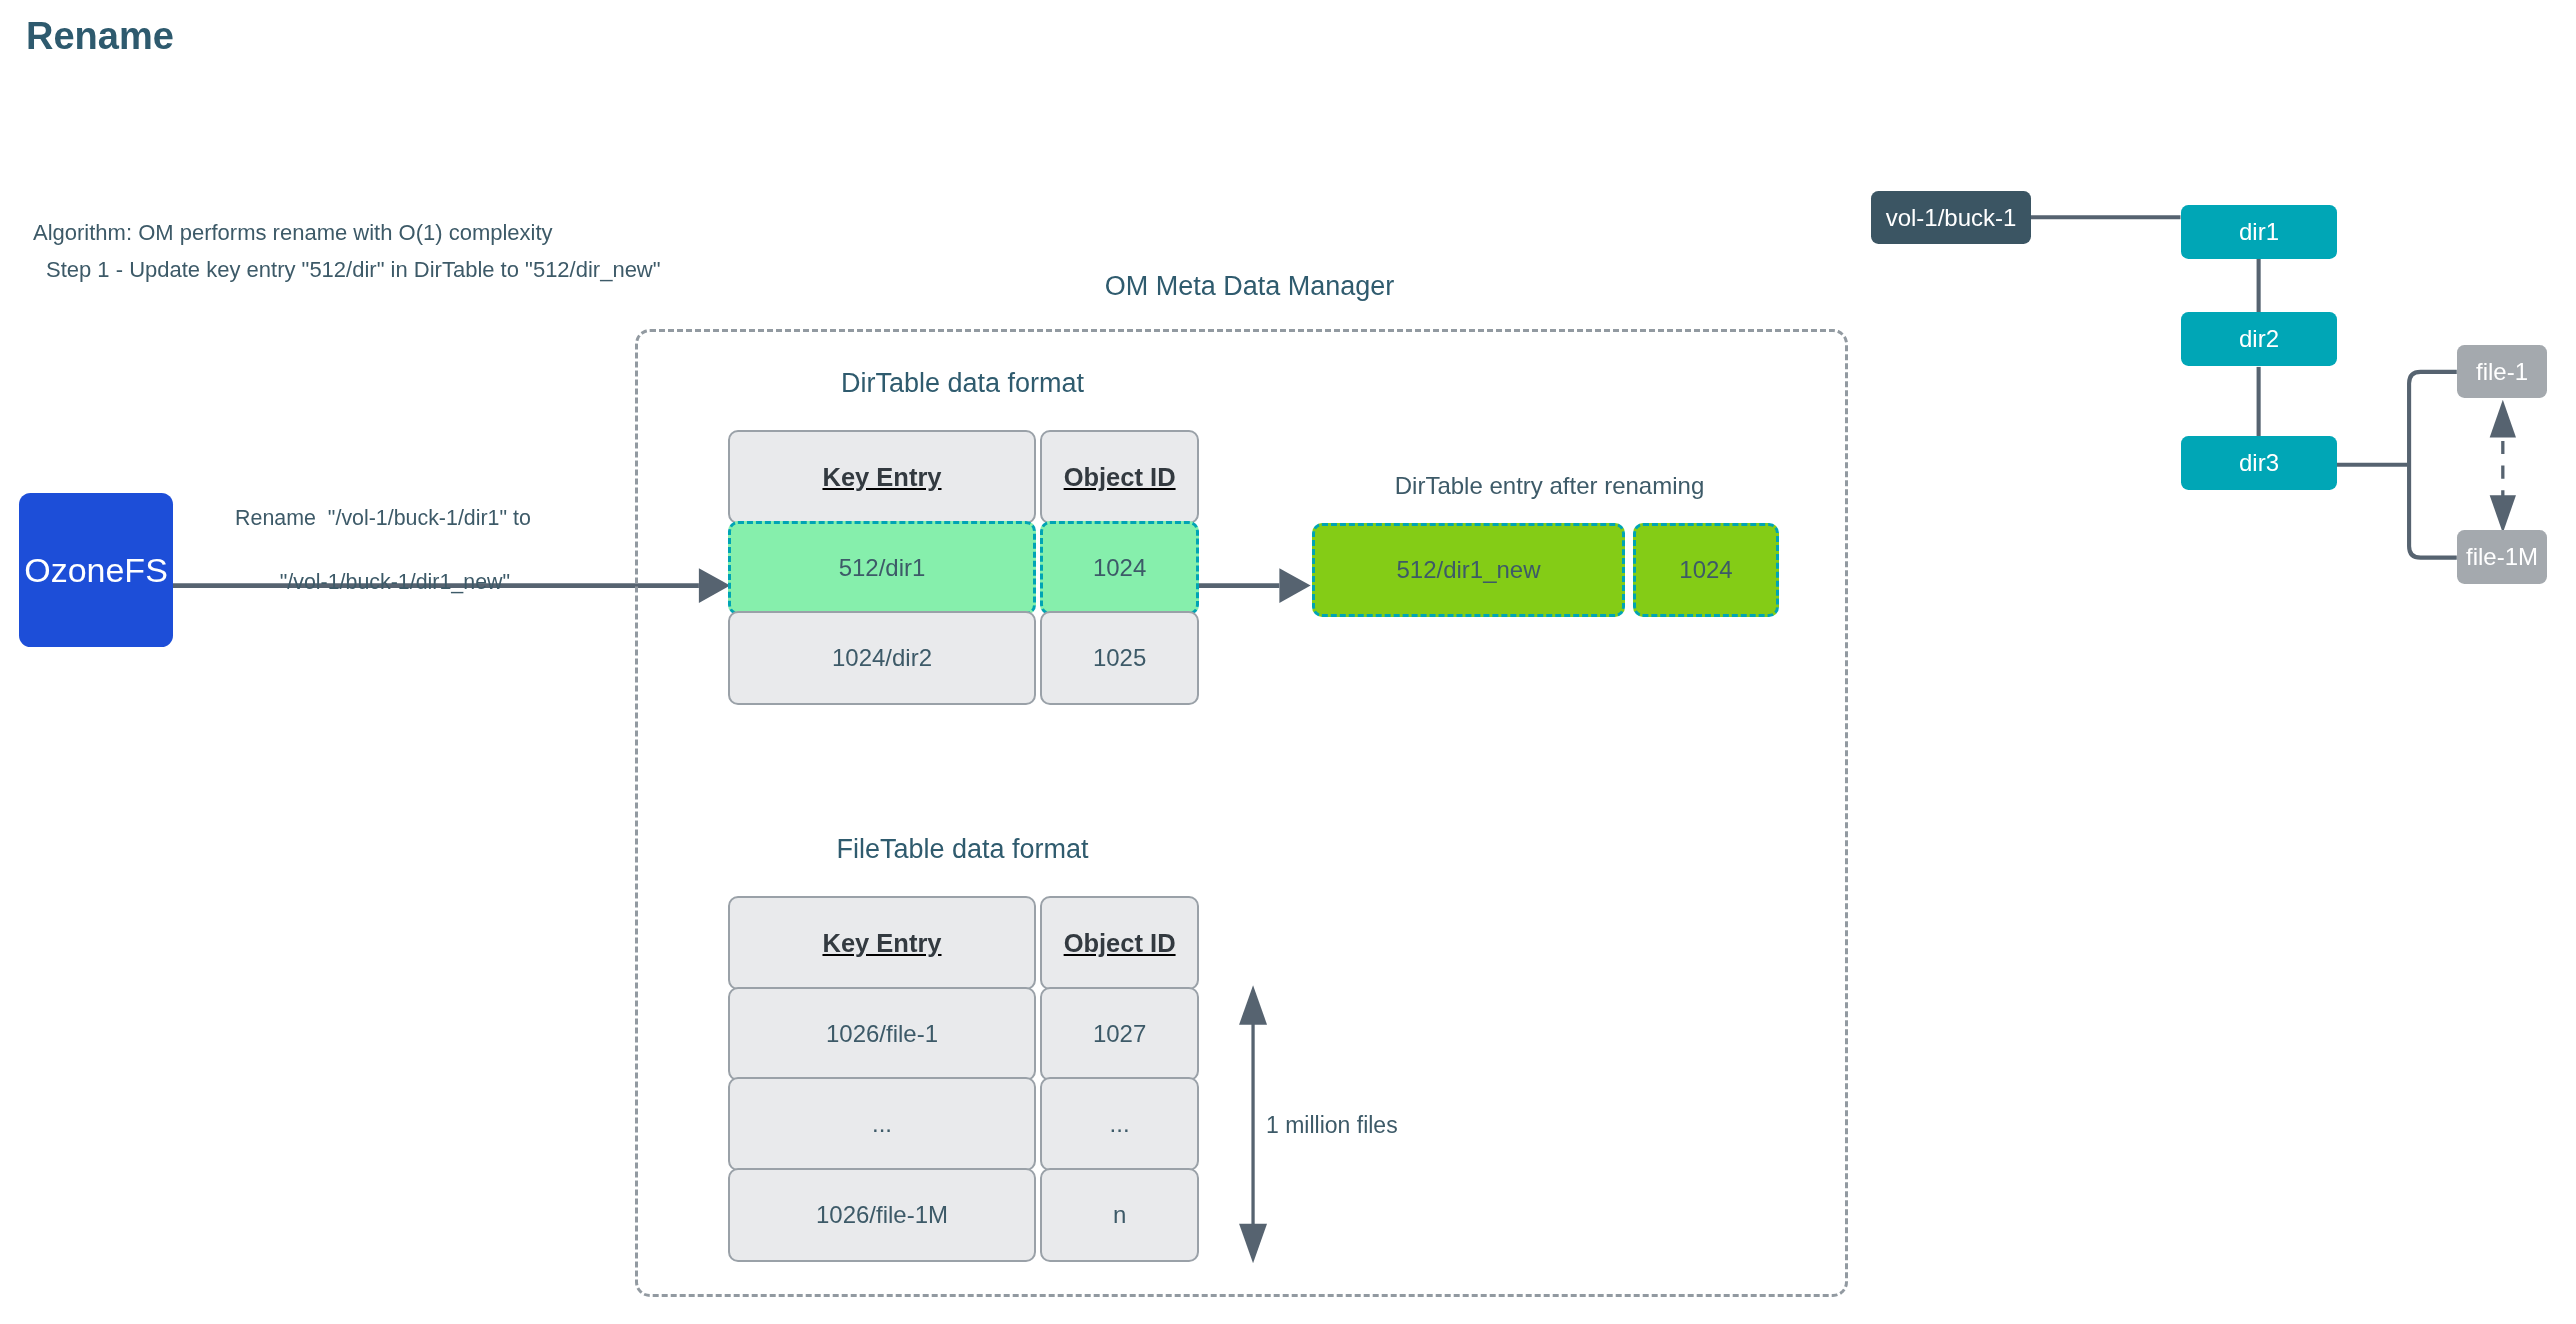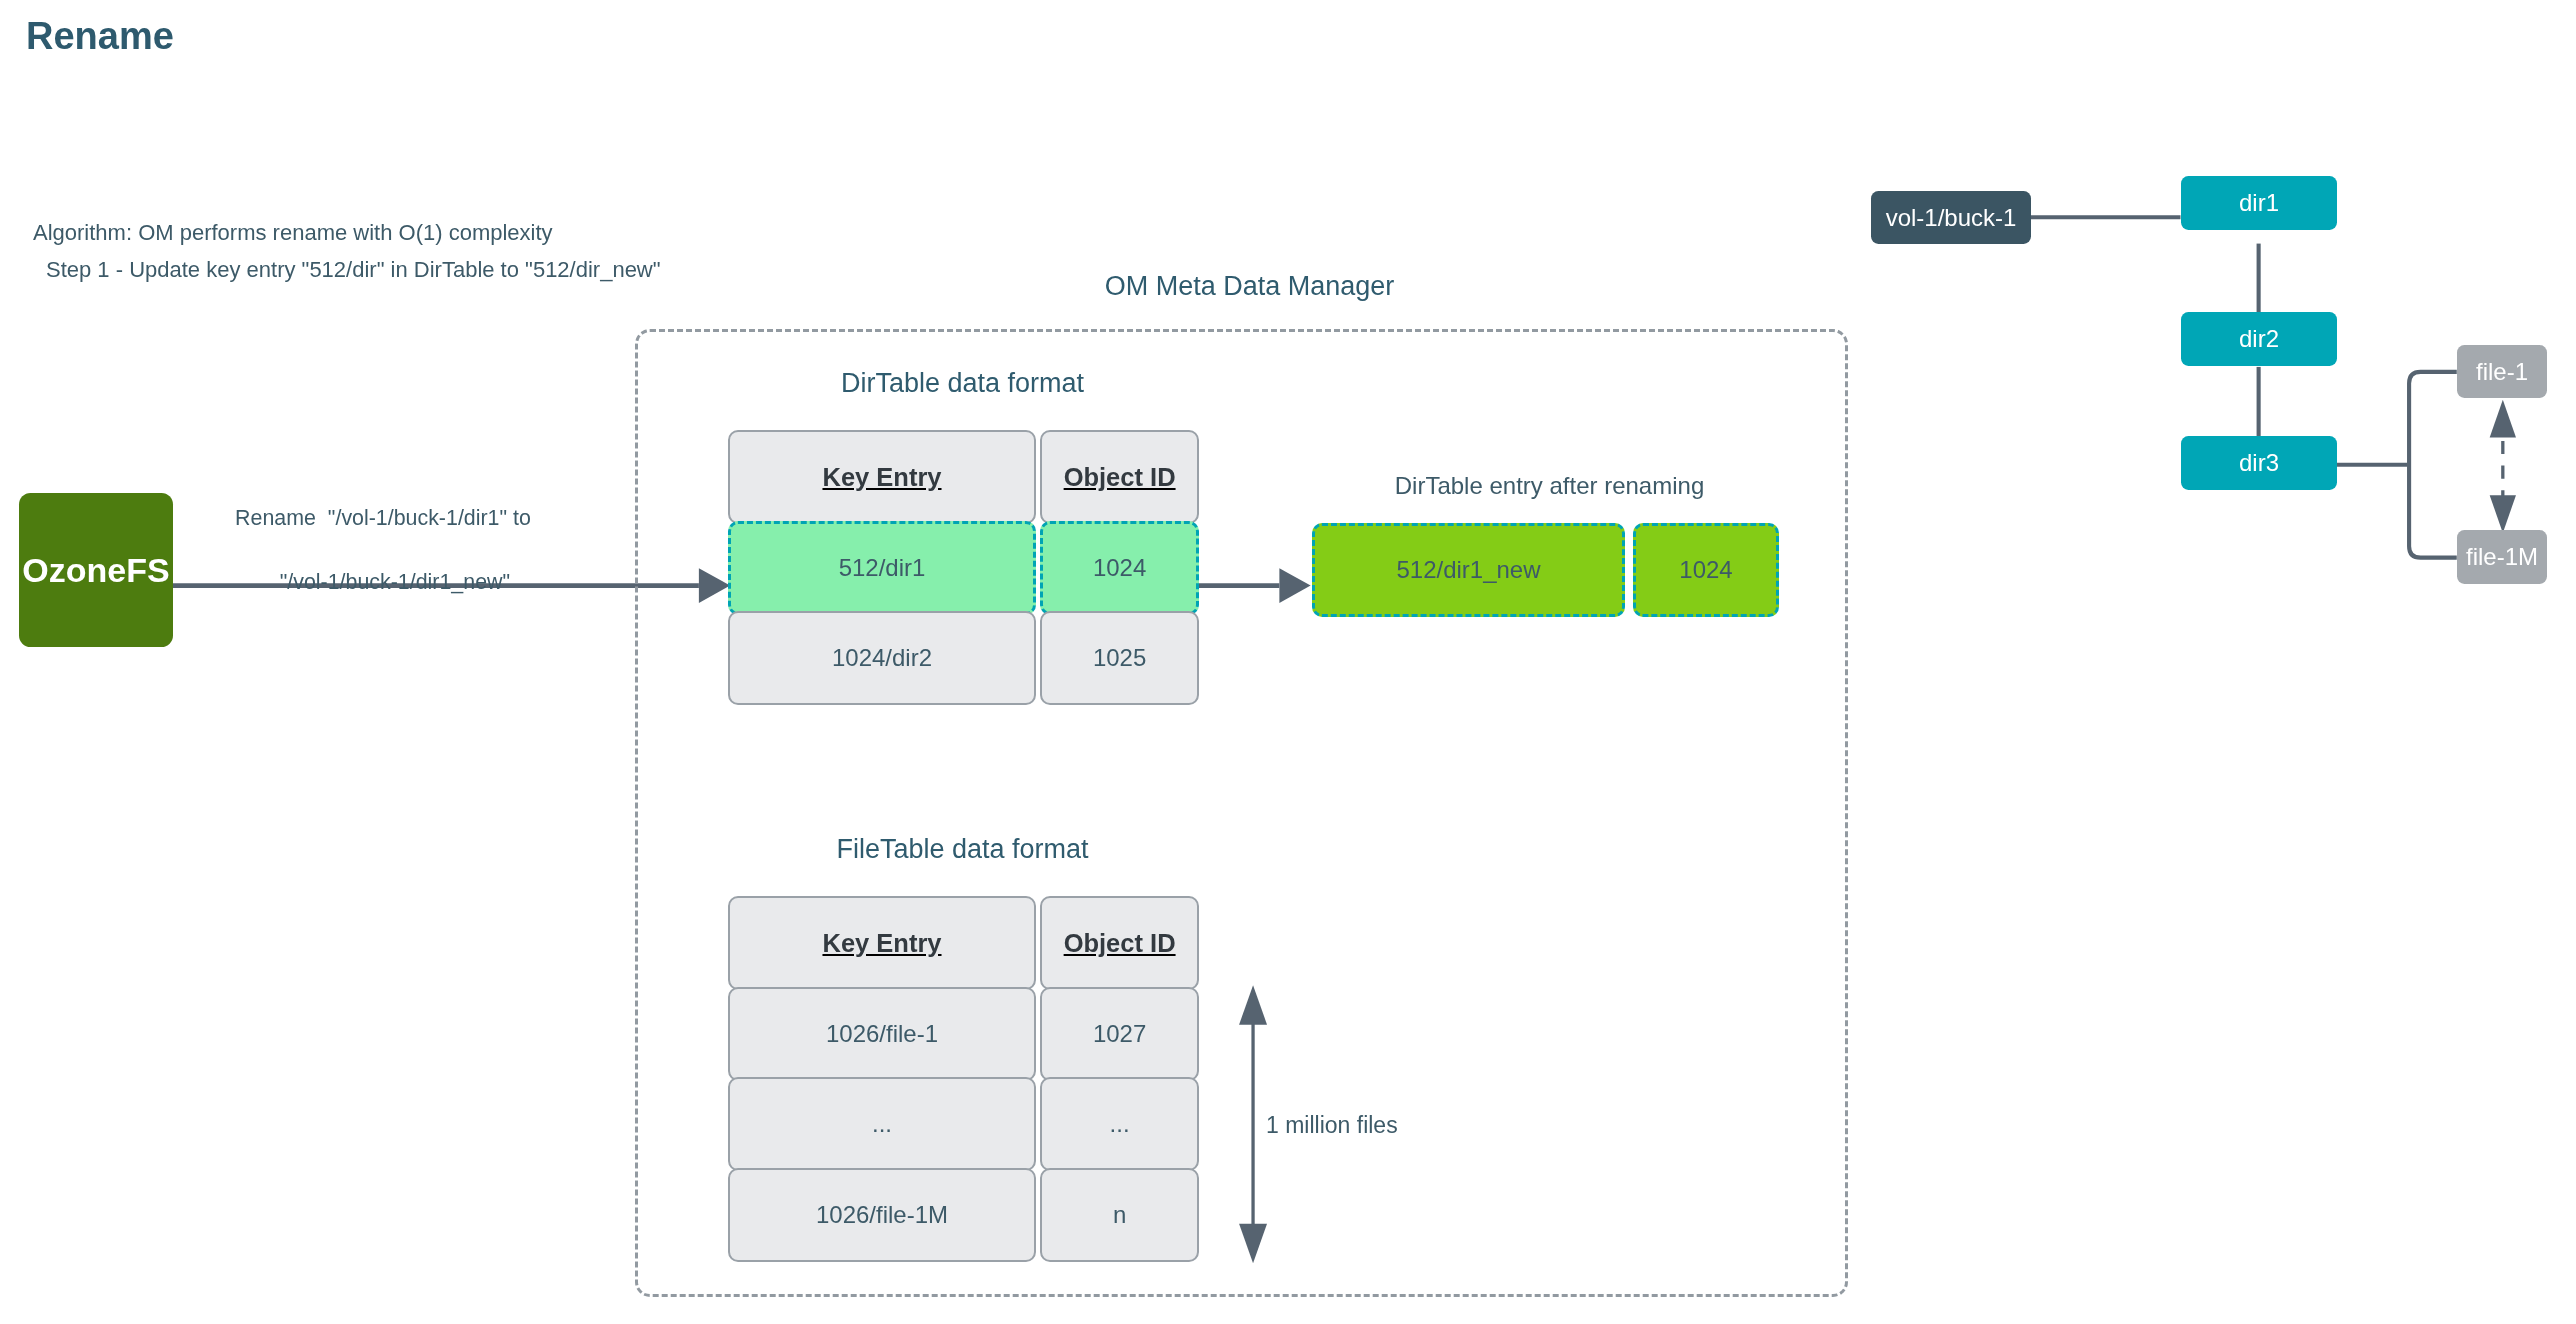--- a/index.html
+++ b/index.html
@@ -30,30 +30,30 @@
   .cell.oid{width:159px;}
   .cell.header{font-weight:bold;font-size:25.5px;color:#333a40;}
   .cell.hl{background:#86efac;border:3.3px dashed #00a4b4;}
 
   .after-title{left:1312px;top:472px;width:475px;text-align:center;font-size:24px;color:#3d5a68;}
   .dash-box{box-sizing:border-box;border:3.3px dashed #00a4b4;border-radius:10px;background:#84cc16;
             display:flex;align-items:center;justify-content:center;font-size:24px;color:#3d5a68;}
   .renamed-key{left:1312px;top:523px;width:313px;height:94px;}
   .renamed-id{left:1633px;top:523px;width:146px;height:94px;}
 
-  .ozonefs{left:19px;top:493px;width:154px;height:154px;background:#4d7c0f;border-radius:11.5px;
-           display:flex;align-items:center;justify-content:center;color:#ffffff;font-size:34px;font-weight:bold;}
+  .ozonefs{left:19px;top:493px;width:154px;height:154px;background:#1d4ed8;border-radius:11.5px;
+           display:flex;align-items:center;justify-content:center;color:#ffffff;font-size:34px;}
   .rename-label{left:183px;top:502px;width:400px;text-align:center;font-size:21.4px;color:#3d5a68;line-height:32px;white-space:pre;}
 
   .million-label{left:1266px;top:1112px;font-size:23px;color:#3d5a68;}
 
   .tree-box{display:flex;align-items:center;justify-content:center;border-radius:7.4px;color:#ffffff;font-size:24px;}
   .vol-box{left:1871px;top:191px;width:160px;height:53px;background:#3b5563;}
   .dir-box{background:#00a6b6;width:156px;height:54px;}
-  .dir1{left:2181px;top:176px;}
+  .dir1{left:2181px;top:205px;}
   .dir2{left:2181px;top:312px;}
   .dir3{left:2181px;top:436px;}
   .file-box{background:#a4a9ae;width:90px;}
   .file1{left:2457px;top:345px;height:53px;}
   .file1m{left:2457px;top:530px;height:54px;}
 
   svg.overlay{position:absolute;left:0;top:0;width:2576px;height:1325px;pointer-events:none;}
   .conn{stroke:#566370;fill:none;}
   .head{fill:#566370;stroke:none;}
 </style>

